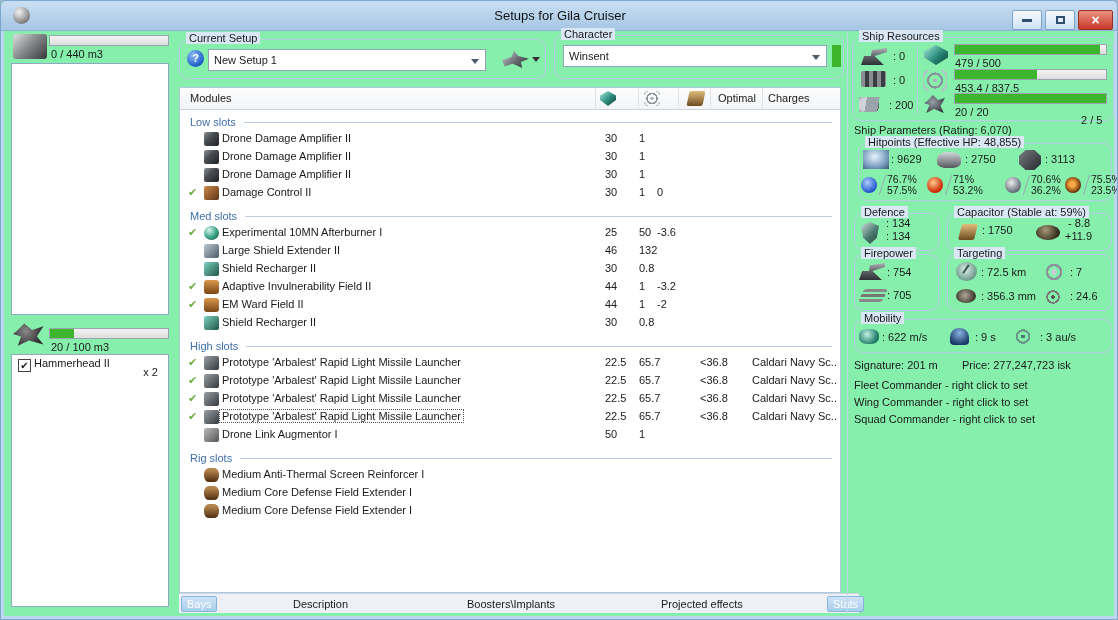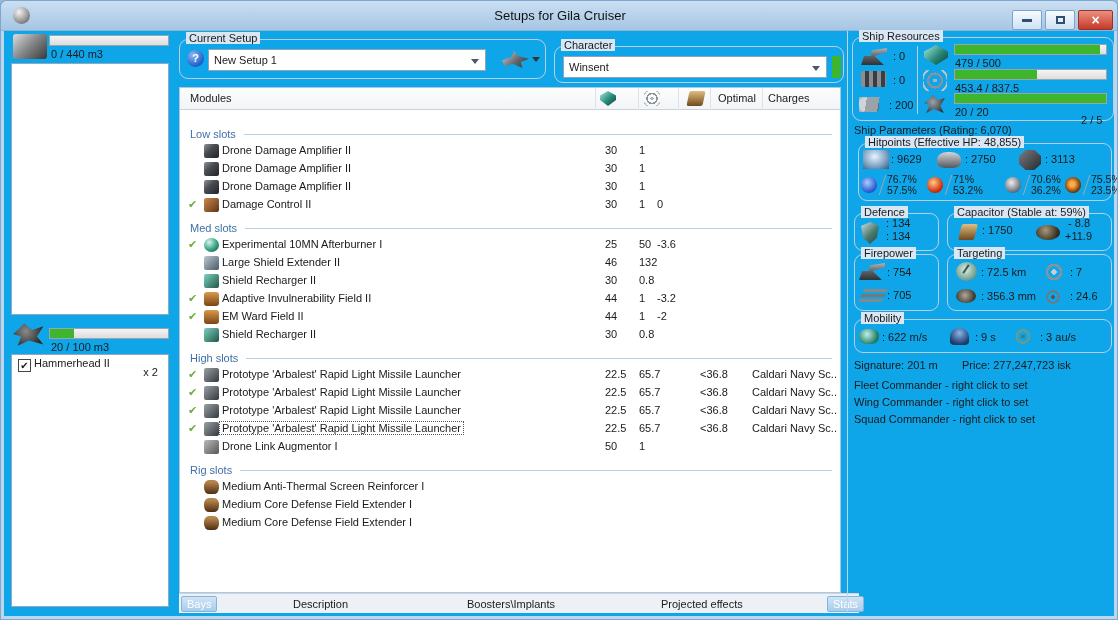--- a/index.html
+++ b/index.html
@@ -1,17 +1,17 @@
 <!DOCTYPE html>
 <html style="--green: #3db52c; --section-blue: #3f6fa8;"><head>
 <meta charset="utf-8">
 <style>
 *{margin:0;padding:0;box-sizing:border-box}
 body{background:#9eb8d0;font-family:"Liberation Sans",sans-serif}
-.window{position:relative;width:1118px;height:620px;background:#0ea5e9;border:1px solid #7da7cd;border-radius:6px 6px 0 0;overflow:hidden;font-size:11px;color:#1a1a1a;box-shadow:inset 0 0 0 3px #bcd6ee}
+.window{position:relative;width:1118px;height:620px;background:#86efac;border:1px solid #7da7cd;border-radius:6px 6px 0 0;overflow:hidden;font-size:11px;color:#1a1a1a;box-shadow:inset 0 0 0 3px #bcd6ee}
 
 .titlebar{position:absolute;left:0;top:0;width:1118px;height:30px;background:linear-gradient(#cadff2,#a6c6e4);border-bottom:1px solid #8fb2d4;border-radius:5px 5px 0 0}
 .title{position:absolute;left:0;right:0;top:7px;text-align:center;font-size:13px;color:#111}
 .win-icon{position:absolute;left:12px;top:6px;width:17px;height:17px;border-radius:50%;background:radial-gradient(circle at 35% 30%,#f4f4f4,#9a9a9a 55%,#4c4c4c)}
 .winbtn{position:absolute;top:9px;width:30px;height:20px;border:1px solid #7ba3cc;border-radius:2px;background:linear-gradient(#f7fbff,#cfe2f3);display:flex;align-items:center;justify-content:center;cursor:default}
 .winbtn.min{left:1011px}.winbtn.max{left:1044px}
 .winbtn.close{left:1077px;width:35px;background:linear-gradient(#ea9180,#c8382a);border-color:#993126;color:#fff;font-weight:bold;font-size:14px}
 .glyph-min{width:10px;height:3px;background:#2e4f70}
 .glyph-max{width:9px;height:8px;border:2px solid #2e4f70}
 
@@ -37,21 +37,21 @@
 
 .mod-panel{position:absolute;left:178px;top:86px;width:662px;height:506px;background:#fff;border:1px solid #b0c8de;overflow:hidden}
 .mod-head{position:relative;height:22px;background:linear-gradient(#fdfdfd,#f2f4f6);border-bottom:1px solid #c9d2da}
 .mod-head .hsep{position:absolute;top:0;width:1px;height:22px;background:#dfe3e8}
 .mod-head .htxt{position:absolute;top:4px;white-space:nowrap}
 .hicon{position:absolute;top:3px;width:16px;height:15px}
 .hic-cpu{background:linear-gradient(135deg,#a8ecdf,#2a8a7a 55%,#0d3d35);clip-path:polygon(50% 0,100% 30%,100% 60%,50% 100%,0 60%,0 30%)}
 .hic-pg{background:radial-gradient(circle,#aab2ba 14%,transparent 15% 38%,#8a929a 39% 52%,transparent 53% 74%,#b8c0c8 75% 86%,transparent 87%)}
 .hic-cap{background:linear-gradient(180deg,#e0be7e,#6e4a1e);transform:skewX(-12deg);border-radius:2px}
 .mod-sec{display:flex;align-items:center;height:16px;margin:6px 8px 0 10px}
-.mod-sec:first-child{margin-top:16px}
+.mod-sec:first-child{margin-top:4px}
 .mod-sec-title{color:var(--section-blue,#3f6fa8);white-space:nowrap}
 .mod-sec-line{flex:1;height:1px;background:#b9cfe4;margin-left:8px}
 .mod-row{position:relative;height:18px}
 .mod-check{position:absolute;left:8px;top:2px;color:#6fae3e;font-size:11px}
 .mod-icon{position:absolute;left:24px;top:2px;width:15px;height:14px;border-radius:2px}
 .mod-name{position:absolute;left:42px;top:2px;white-space:nowrap}
 .mod-name.focused{outline:1px dotted #555;padding:0 2px;margin-left:-2px}
 .mod-val{position:absolute;top:2px;white-space:nowrap}
 .v-cpu{left:425px}.v-pg{left:459px}.v-cap{left:477px}.v-opt{left:520px}
 .v-chg{left:572px;width:86px;overflow:hidden}
@@ -146,21 +146,21 @@
     <span class="gb-title">Current Setup</span>
     <div class="help-icon">?</div>
     <div class="combo" style="left:28px;top:9px;width:278px">
       <span>New Setup 1</span>
       <span class="arrow"></span>
     </div>
     <div class="ship-glyph" style="left:322px;top:11px"></div>
     <div class="caret" style="left:352px;top:17px"></div>
   </div>
 
-  <div class="gb" style="left:553px;top:45px;width:290px;height:37px">
+  <div class="gb" style="left:553px;top:34px;width:290px;height:44px">
     <span class="gb-title">Character</span>
     <div class="combo" style="left:8px;top:9px;width:264px">
       <span>Winsent</span>
       <span class="arrow"></span>
     </div>
     <div class="skill-bar" style="left:277px;top:9px"></div>
   </div>
 
   <div class="mod-panel">
     <div class="mod-head">

